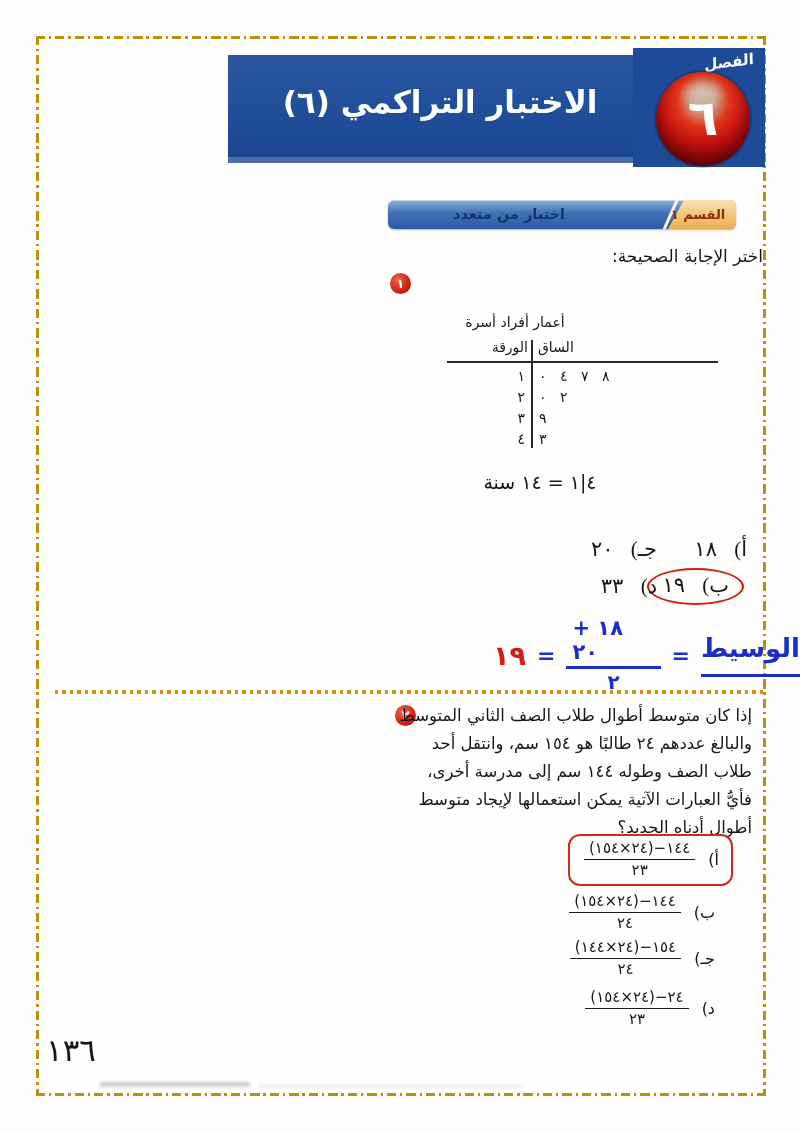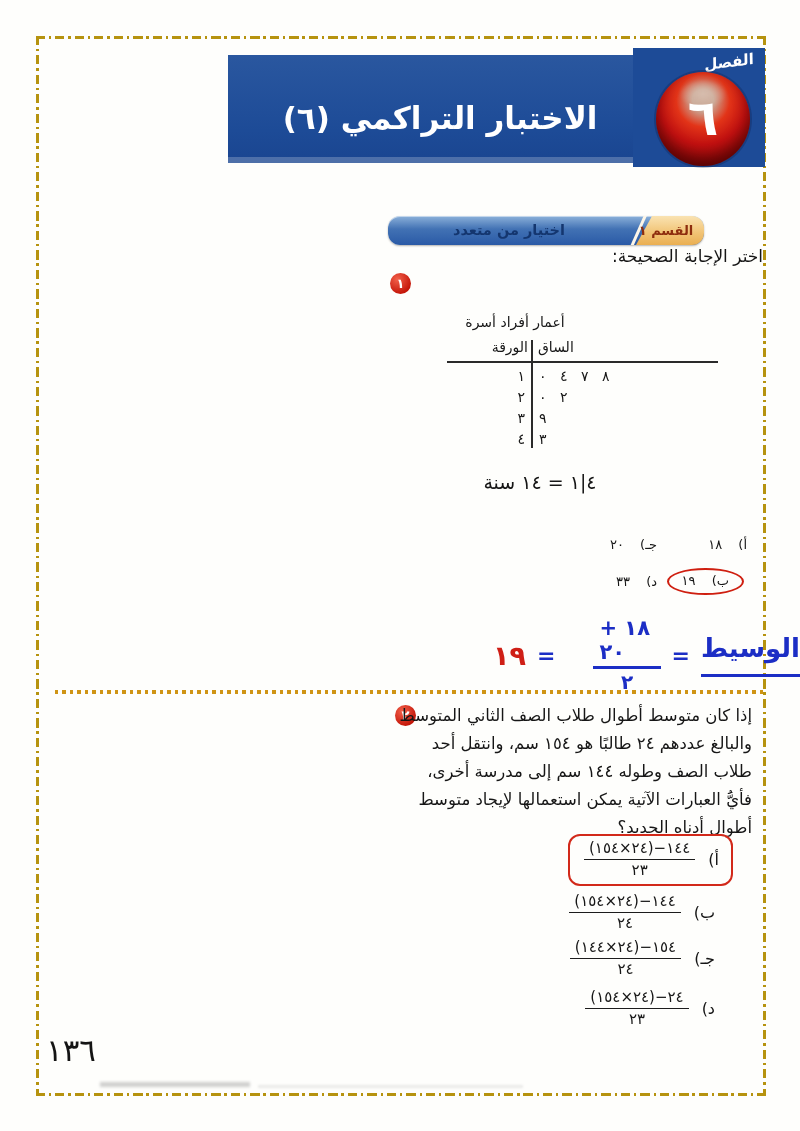--- a/index.html
+++ b/index.html
@@ -11,34 +11,34 @@
   .b-top{top:36px}.b-bottom{top:1093px}
   .b-left,.b-right{position:absolute;top:36px;height:1060px;width:3px;
     background:repeating-linear-gradient(180deg,#b6930f 0 9px,transparent 9px 13px,#b6930f 13px 15.5px,transparent 15.5px 19.5px);}
   .b-left{left:36px}.b-right{left:763px}
 
   
   .banner-main{position:absolute;left:228px;top:55px;width:537px;height:108px;
     background:linear-gradient(180deg,#2a579f 0%,#1d4b97 70%,#1a4590 100%);
     box-shadow:inset 0 -6px 0 rgba(175,190,215,.35);}
   .chapter-block{position:absolute;left:633px;top:48px;width:132px;height:119px;background:#1d4b97;}
-  .banner-title{position:absolute;left:240px;top:100px;width:400px;text-align:center;
+  .banner-title{position:absolute;left:240px;top:84px;width:400px;text-align:center;
     color:#fff;font-size:31px;font-weight:bold;direction:rtl;}
   .chapter-label{position:absolute;left:698px;top:53px;width:62px;text-align:center;color:#fff;
     font-size:15px;font-weight:bold;direction:rtl;transform:rotate(-7deg) skewX(-6deg);}
   .sphere{position:absolute;left:656px;top:72px;width:94px;height:94px;border-radius:50%;
     background:radial-gradient(circle at 50% 30%,#c9a795 0%,#c9a795 13%,#e23418 33%,#c11010 55%,#7c0707 82%,#470303 100%);
     box-shadow:0 0 0 2px rgba(10,20,60,.25), inset 0 -8px 14px rgba(60,0,0,.55);}
   .sphere::before{content:"";position:absolute;left:23px;top:7px;width:48px;height:30px;border-radius:50%;
     background:radial-gradient(ellipse at center,rgba(215,190,175,.95),rgba(215,190,175,0) 70%);filter:blur(1px);}
   .chapter-num{position:absolute;left:0;top:16px;width:94px;text-align:center;color:#fff;
     font-size:50px;font-weight:bold;line-height:60px;}
 
   
-  .tab{position:absolute;left:388px;top:216px;width:316px;height:29px;border-radius:12px;overflow:hidden;
+  .tab{position:absolute;left:388px;top:200px;width:348px;height:29px;border-radius:6px;overflow:hidden;
     background:linear-gradient(180deg,#8cb1da 0%,#4272b4 45%,#2a5aa6 100%);
     box-shadow:0 1px 2px rgba(0,0,0,.3), inset 0 1px 0 rgba(255,255,255,.5);}
   .tab-tan{position:absolute;right:0;top:0;bottom:0;width:76px;
     background:linear-gradient(180deg,#fae3b2 0%,#f2c578 55%,#eaaf52 100%);
     clip-path:polygon(24px 0,100% 0,100% 100%,8px 100%);}
   .tab-slash{position:absolute;right:64px;top:-4px;width:3px;height:38px;background:#fdf6e8;transform:rotate(24deg);}
   .tab-blue-label{position:absolute;left:0;top:0;width:242px;text-align:center;line-height:29px;
     color:#14366f;font-weight:bold;font-size:14.5px;direction:rtl;}
   .tab-tan-label{position:absolute;right:5px;top:0;width:66px;text-align:center;line-height:29px;
     color:#8d2d0e;font-weight:bold;font-size:13px;direction:rtl;}
@@ -53,30 +53,30 @@
   .sl-hline{position:absolute;left:447px;top:361px;width:271px;height:2px;background:#2a2a2a;}
   .sl-vline{position:absolute;left:531px;top:340px;width:2px;height:108px;background:#2a2a2a;}
   .sl-rows{position:absolute;left:447px;top:366px;width:230px;}
   .sl-row{display:flex;height:21px;line-height:21px;font-size:14px;}
   .sl-stem{width:78px;text-align:right;}
   .sl-leaves{margin-left:14px;display:flex;}
   .sl-leaf{width:21px;}
   .sl-key{position:absolute;left:455px;top:471px;width:170px;text-align:center;direction:rtl;font-size:19px;}
 
   
-  .choice{position:absolute;direction:rtl;font-size:13px;white-space:nowrap;}
+  .choice{position:absolute;direction:rtl;font-size:21px;white-space:nowrap;font-family:Liberation Serif, serif;}
   .choice .ltr{margin-right:12px;}
   .ellipse{display:inline-block;border:2.5px solid #cf1f10;border-radius:50%;padding:3px 13px 5px 13px;}
 
   
   .worked{position:absolute;left:493px;top:616px;display:flex;direction:ltr;align-items:center;gap:11px;
     color:#1c2ec5;font-weight:bold;}
   .w-res{font-size:27px;color:#cf1f16;}
   .w-eq{font-size:22px;}
-  .w-frac{display:flex;flex-direction:column;align-items:center;margin-left:27px;}
+  .w-frac{display:flex;flex-direction:column;align-items:center;}
   .w-num{font-size:21px;letter-spacing:2px;padding:0 6px 2px 6px;border-bottom:3px solid #1c2ec5;direction:ltr;}
   .w-den{font-size:20px;padding-top:1px;}
   .w-label{font-size:26px;border-bottom:3px solid #1c2ec5;padding-bottom:11px;direction:rtl;}
 
   .dotted-sep{position:absolute;left:55px;top:690px;width:708px;height:3.5px;
     background:repeating-linear-gradient(90deg,#cf9415 0 3.5px,transparent 3.5px 7.5px);}
 
   .q2-lines{position:absolute;right:48px;top:702px;direction:rtl;text-align:right;
     font-size:16.5px;line-height:28px;}
 

